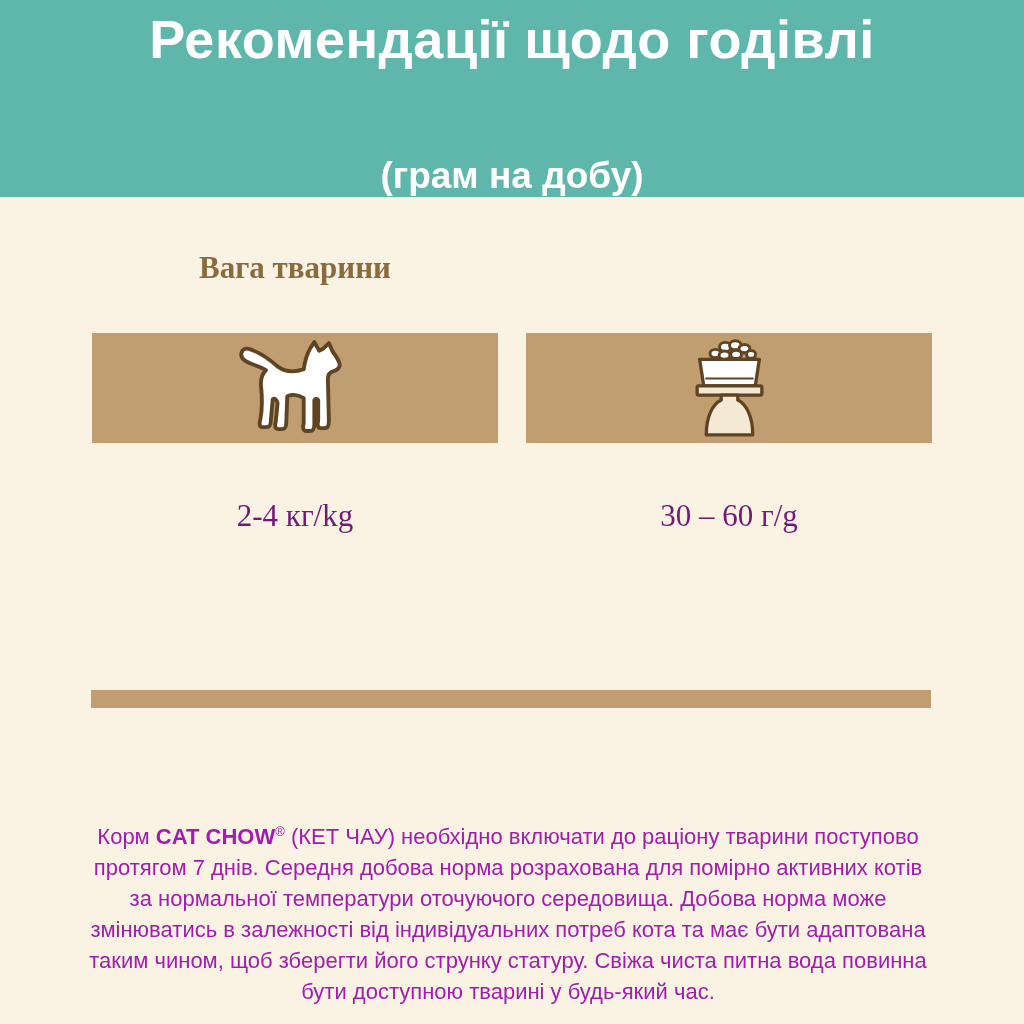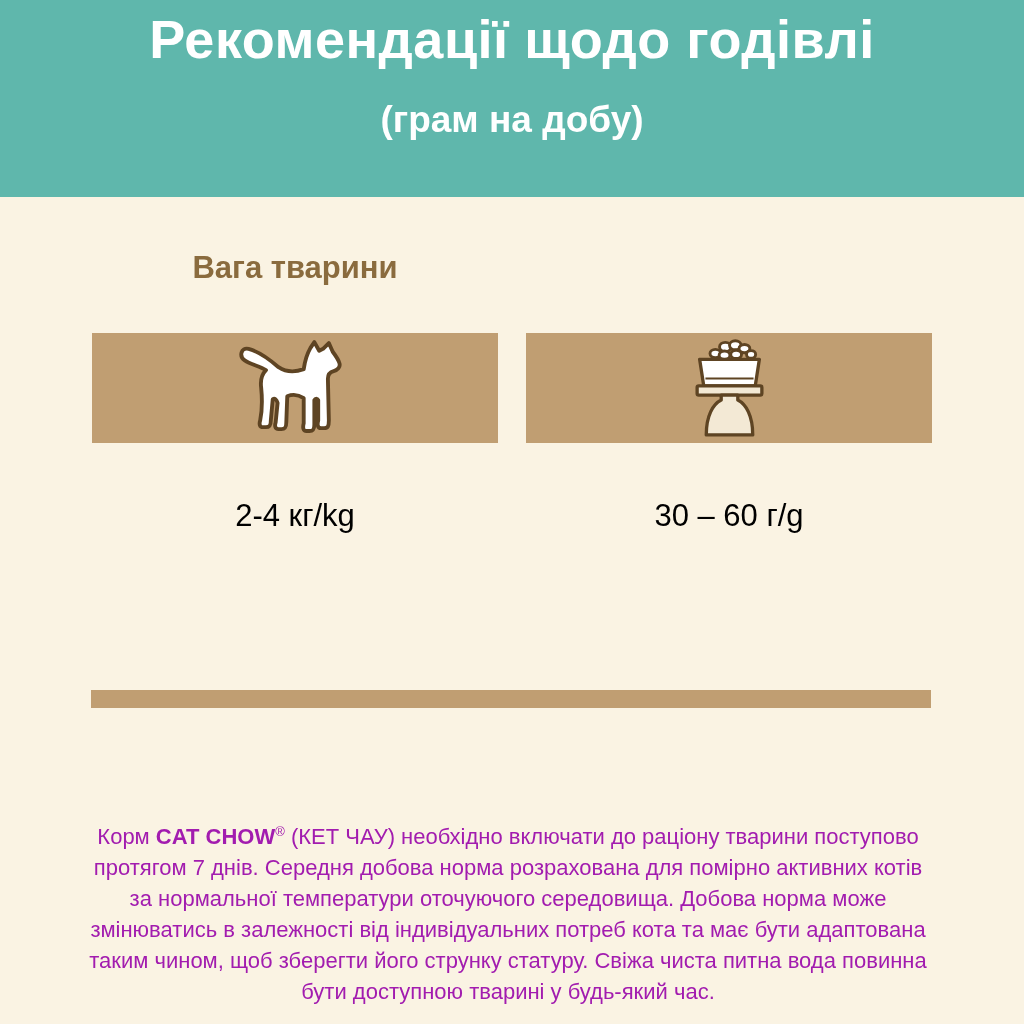--- a/index.html
+++ b/index.html
@@ -16,21 +16,21 @@
   
   .header {
     position: absolute;
     top: 0; left: 0;
     width: 1024px;
     height: 197px;
     background: #5FB7AC;
     display: flex;
     flex-direction: column;
     align-items: center;
-    justify-content: flex-start;
+    justify-content: space-between;
     color: #FFFFFF;
     text-align: center;
   }
   .header .title {
     font-size: 54px;
     font-weight: 700;
     letter-spacing: 0.5px;
     line-height: 1.1;
     margin-top: 10px;
   }
@@ -41,20 +41,21 @@
   }
 
   
   .grid-2 {
     position: absolute;
     left: 92px;
     width: 840px;
     display: grid;
     grid-template-columns: 1fr 1fr;
     column-gap: 28px;
+    font-family: Liberation Serif, serif;
   }
   .col-headers { top: 250px; }
   .col-headers .cell {
     text-align: center;
     font-size: 31px;
     font-weight: 700;
     color: #8A6B3E;
   }
 
   .bars-row { top: 333px; height: 110px; }
@@ -63,21 +64,21 @@
     height: 110px;
     display: flex;
     align-items: center;
     justify-content: center;
   }
 
   .data-row .cell {
     text-align: center;
     font-size: 31px;
     font-weight: 400;
-    color: #000000;
+    color: #701a75;
   }
   .row-1 { top: 498px; }
   .row-2 { top: 601px; }
 
   .divider {
     position: absolute;
     left: 91px;
     top: 690px;
     width: 840px;
     height: 18px;

